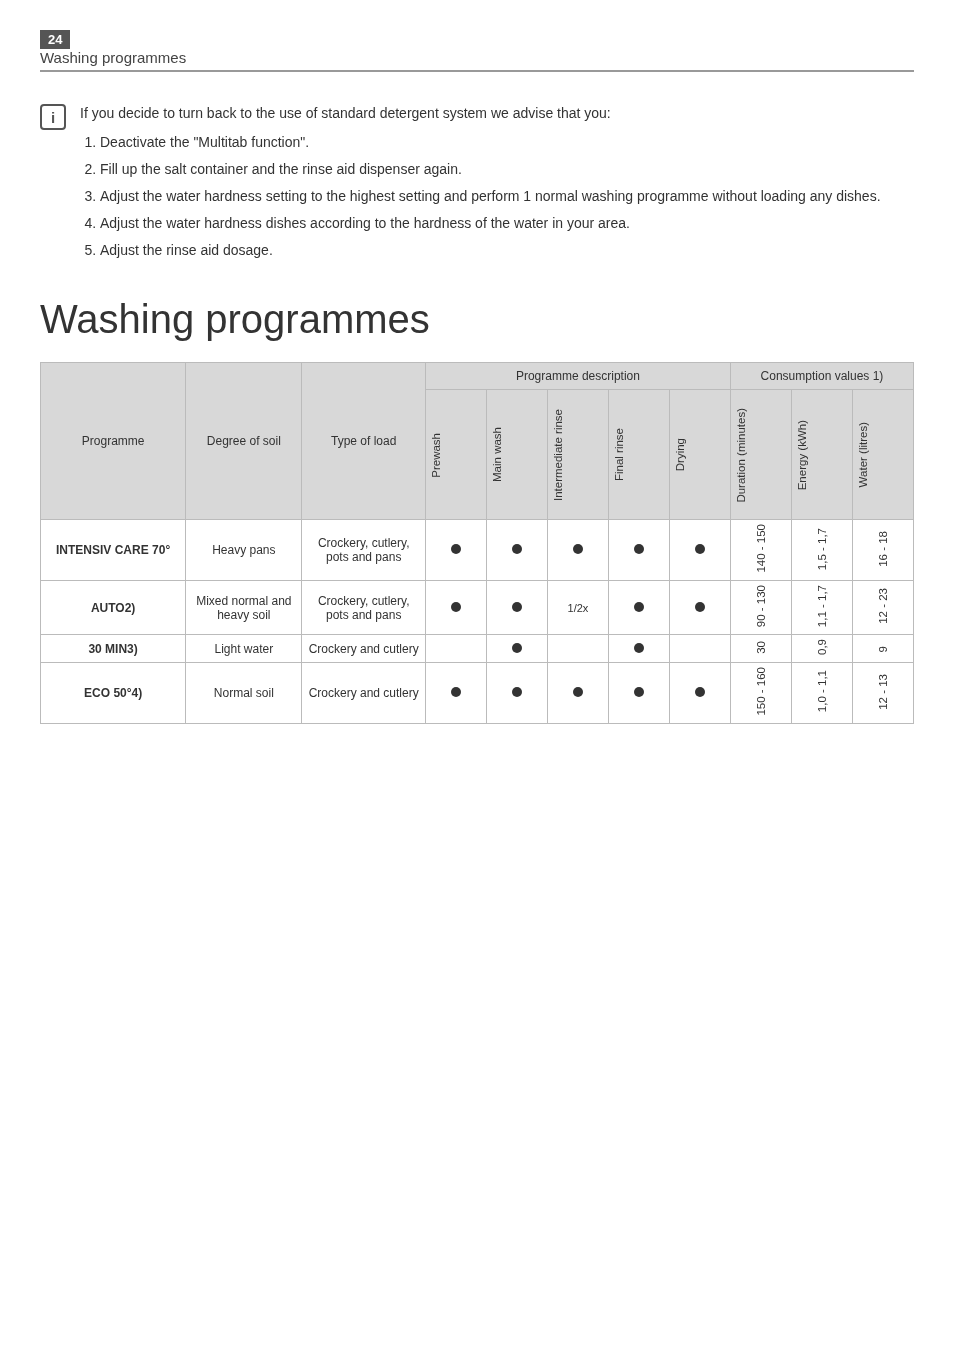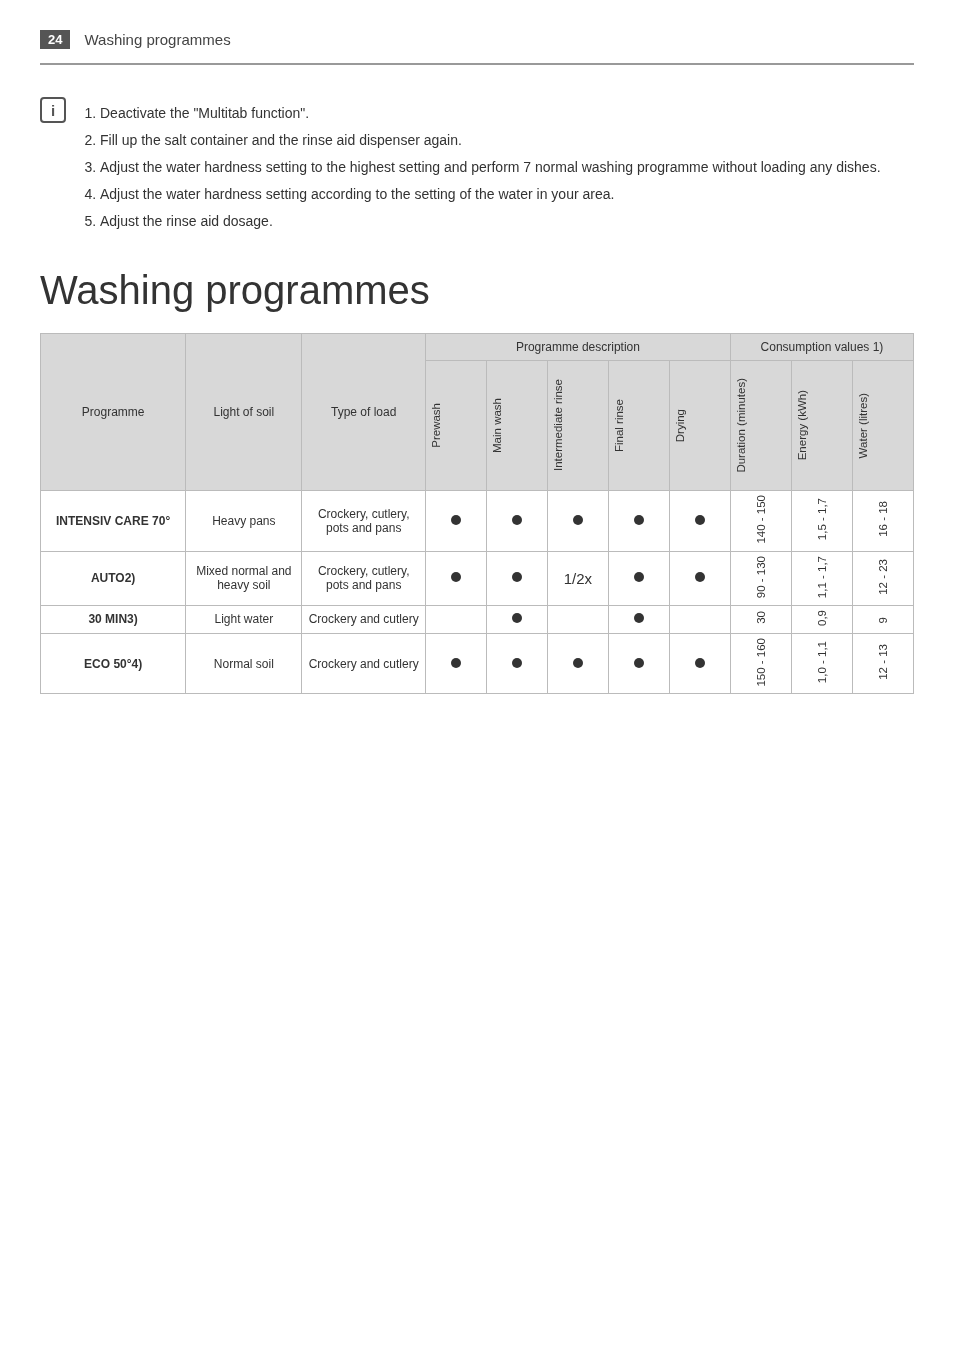--- a/index.html
+++ b/index.html
@@ -8,24 +8,25 @@
       background: #ffffff;
       color: #333;
       font-size: 14px;
       padding: 30px 40px;
       width: 954px;
       min-height: 1352px;
     }
 
     .page-header {
       display: flex;
-      align-items: center;
+      align-items: flex-start;
       border-bottom: 2px solid #999;
-      padding-bottom: 14px;
+      padding-bottom: 4px;
       margin-bottom: 30px;
+      flex-direction: column;
     }
 
     .page-number {
       background: #555;
       color: #fff;
       font-size: 13px;
       padding: 2px 8px;
       margin-right: 14px;
       font-weight: bold;
     }
@@ -194,38 +195,39 @@
 <div class="page-header">
   <span class="page-number">24</span>
   <span class="page-title">Washing programmes</span>
 </div>
 
 <div class="info-box">
   <div class="info-icon">
     <span>i</span>
   </div>
   <div class="info-text">
+    <span>If you decide to turn back to the use of standard detergent system we advise that you:</span>
     <ol>
       <li>Deactivate the "Multitab function".</li>
       <li>Fill up the salt container and the rinse aid dispenser again.</li>
-      <li>Adjust the water hardness setting to the highest setting and perform 7 normal washing programme without loading any dishes.</li>
-      <li>Adjust the water hardness setting according to the setting of the water in your area.</li>
+      <li>Adjust the water hardness setting to the highest setting and perform 1 normal washing programme without loading any dishes.</li>
+      <li>Adjust the water hardness dishes according to the hardness of the water in your area.</li>
       <li>Adjust the rinse aid dosage.</li>
     </ol>
   </div>
 </div>
 
 <h1 class="section-heading">Washing programmes</h1>
 
 <table class="washing-table">
   <thead>
 
     <tr>
       <th rowspan="2" class="col-programme">Programme</th>
-      <th rowspan="2" class="col-degree">Light of soil</th>
+      <th rowspan="2" class="col-degree">Degree of soil</th>
       <th rowspan="2" class="col-type">Type of load</th>
       <th colspan="5" class="header-main consumption-header-top">Programme description</th>
       <th colspan="3" class="header-main consumption-header-top">Consumption values 1)</th>
     </tr>
 
     <tr>
       <th class="rotated-header header-sub">
         <span class="rotated-text">Prewash</span>
       </th>
       <th class="rotated-header header-sub">
@@ -264,21 +266,21 @@
         <td style="padding: 4px 2px;"><span class="rotated-value">140 - 150</span></td>
         <td style="padding: 4px 2px;"><span class="rotated-value">1,5 - 1,7</span></td>
         <td style="padding: 4px 2px;"><span class="rotated-value">16 - 18</span></td>
       </tr>
       <tr class="data-row">
         <td class="programme-cell">AUTO2)</td>
         <td class="degree-cell">Mixed normal and heavy soil</td>
         <td class="type-cell">Crockery, cutlery, pots and pans</td>
         <td style="text-align: center; vertical-align: middle;"><span class="dot"></span></td>
         <td style="text-align: center; vertical-align: middle;"><span class="dot"></span></td>
-        <td style="text-align: center; vertical-align: middle; font-size: 15px;">1/2x</td>
+        <td style="text-align: center; vertical-align: middle; font-size: 11px;">1/2x</td>
         <td style="text-align: center; vertical-align: middle;"><span class="dot"></span></td>
         <td style="text-align: center; vertical-align: middle;"><span class="dot"></span></td>
         <td style="padding: 4px 2px;"><span class="rotated-value">90 - 130</span></td>
         <td style="padding: 4px 2px;"><span class="rotated-value">1,1 - 1,7</span></td>
         <td style="padding: 4px 2px;"><span class="rotated-value">12 - 23</span></td>
       </tr>
       <tr class="data-row">
         <td class="programme-cell">30 MIN3)</td>
         <td class="degree-cell">Light water</td>
         <td class="type-cell">Crockery and cutlery</td>

